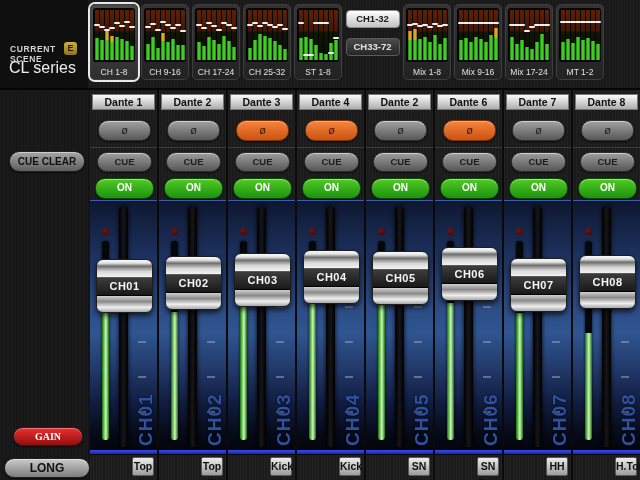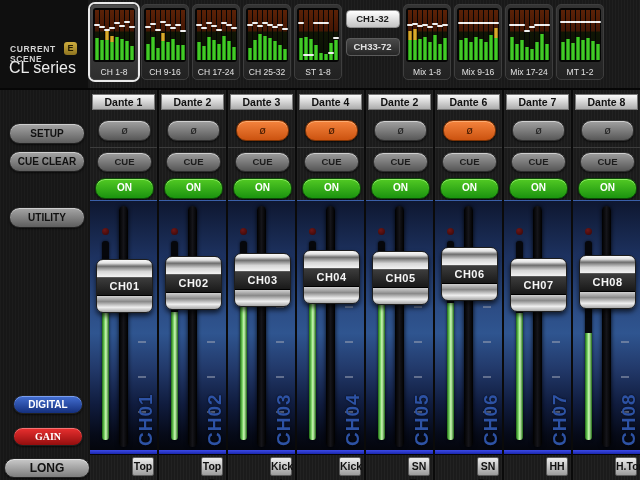--- a/index.html
+++ b/index.html
@@ -453,24 +453,21 @@
               <div class="mdash" style="top: 11px;"></div>
             </div>
           </div>
     <div class="blabel">MT 1-2</div>
   </div>
 
 </div>
   </div>
 
   <div class="sidebar">
-      <div class="sbtn gray" style="left: 9px; width: 74px; height: 19px; top: 33px; font-size: 10px; line-height: 19px;">SETUP</div>
       <div class="sbtn gray" style="left: 9px; width: 74px; height: 19px; top: 61px; font-size: 10px; line-height: 19px;">CUE CLEAR</div>
-      <div class="sbtn gray" style="left: 9px; width: 74px; height: 19px; top: 117px; font-size: 10px; line-height: 19px;">UTILITY</div>
-      <div class="sbtn blue" style="left: 13px; width: 68px; height: 17px; top: 305px; font-size: 10px; line-height: 17px;">DIGITAL</div>
       <div class="sbtn red" style="left: 13px; width: 68px; height: 17px; top: 337px; font-size: 10px; line-height: 17px; font-family: Liberation Serif, serif;">GAIN</div>
       <div class="sbtn lgray" style="left: 4px; width: 84px; height: 18px; top: 368px; font-size: 12px; line-height: 18px;">LONG FADERS</div>
     </div>
 
   <div class="strips">
   <div class="strip">
     <div class="port">Dante 1</div>
     <div class="pill phase">ø</div>
     <div class="divider"></div>
     <div class="pill cue">CUE</div>

